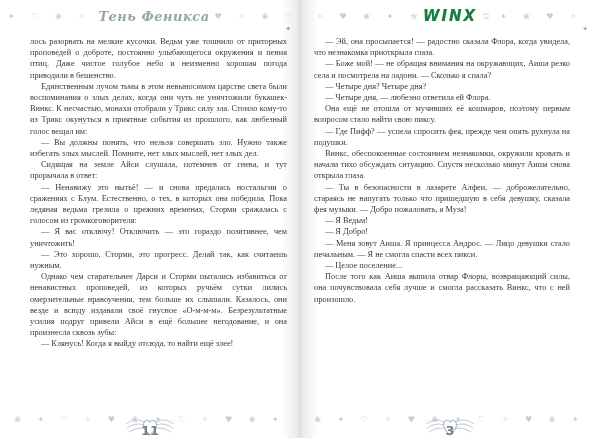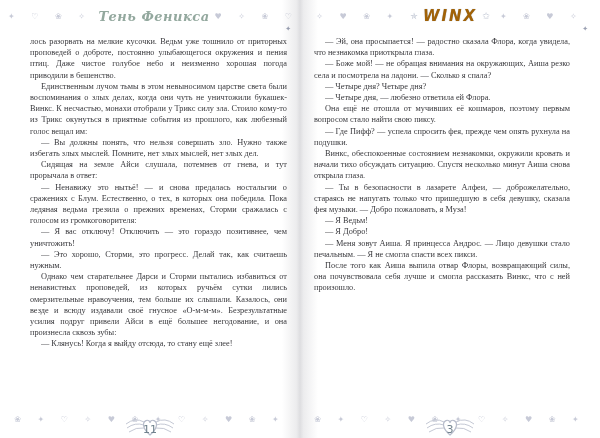--- a/index.html
+++ b/index.html
@@ -6,32 +6,32 @@
   body{width:600px;height:438px;background:#f2f2f4;font-family:"Liberation Serif",serif;}
   .spread{position:relative;width:600px;height:438px;background:#ffffff;overflow:hidden;}
   .gutter-shadow{position:absolute;left:282px;top:0;width:36px;height:438px;z-index:5;pointer-events:none;
     background:linear-gradient(to right,rgba(70,70,85,0) 0%,rgba(70,70,85,0.10) 40%,rgba(70,70,85,0.18) 50%,rgba(70,70,85,0.10) 60%,rgba(70,70,85,0) 100%);}
   .page{position:absolute;top:0;width:300px;height:438px;}
   .page-left{left:0;}
   .page-right{left:300px;}
   .header{position:absolute;top:3px;left:8px;right:8px;height:26px;display:flex;align-items:center;}
   .orn{flex:1 1 0;min-width:0;overflow:hidden;white-space:nowrap;color:#c7cad7;font-family:"DejaVu Sans",sans-serif;font-size:8px;letter-spacing:7px;text-align:center;}
   .title-script{flex:0 0 auto;padding:0 5px;color:#93a89e;font-family:"DejaVu Serif",serif;font-style:italic;font-weight:bold;font-size:13px;letter-spacing:0.5px;margin-left:8px;}
-  .logo{flex:0 0 auto;padding:0 3px;color:#a16207;font-family:"DejaVu Sans",sans-serif;font-style:italic;font-weight:bold;font-size:15px;letter-spacing:2px;text-shadow:0 0 1px #9aa5b4;}
+  .logo{flex:0 0 auto;padding:0 3px;color:#15803d;font-family:"DejaVu Sans",sans-serif;font-style:italic;font-weight:bold;font-size:15px;letter-spacing:2px;text-shadow:0 0 1px #9aa5b4;}
   .logo-star{flex:0 0 auto;color:#c0c6d3;font-family:"DejaVu Sans",sans-serif;font-size:9px;padding:0 2px;}
   .text{position:absolute;top:36px;color:#38383c;font-size:8.3px;line-height:11.2px;text-align:justify;}
   .page-left .text{left:30px;right:13px;}
   .page-right .text{left:14px;right:30px;}
   .para{text-indent:11px;margin:0;}
   .para.flush{text-indent:0;}
   .border-bottom-row{position:absolute;bottom:14px;left:8px;right:8px;display:flex;justify-content:center;overflow:hidden;}
   .orn-line{flex:0 0 auto;white-space:nowrap;color:#c7cad7;font-family:"DejaVu Sans",sans-serif;font-size:8px;letter-spacing:7px;}
   .pagenum{position:absolute;bottom:0;left:50%;transform:translateX(-50%);width:56px;height:24px;z-index:6;}
   .pagenum svg{position:absolute;left:0;top:0;}
-  .pagenum .num{position:absolute;left:0;right:0;top:9px;text-align:center;font-size:11px;font-weight:normal;color:#71828d;font-family:"DejaVu Sans",sans-serif;}
+  .pagenum .num{position:absolute;left:0;right:0;top:9px;text-align:center;font-size:13px;font-weight:bold;color:#71828d;font-family:"DejaVu Sans",sans-serif;}
   .scatter{position:absolute;color:#9aa0b2;font-family:"DejaVu Sans",sans-serif;font-size:7px;z-index:4;}
 </style>
 </head>
 <body>
 
 <div class="spread">
 
   <div class="page page-left">
     <div class="header">
       <span class="orn">✦ ♡ ❀ ✧ ♥</span>
@@ -42,21 +42,21 @@
 
     <div class="text">
       <p class="para flush">лось разорвать на мелкие кусочки. Ведьм уже тошнило от приторных проповедей о доброте, постоянно улыбающегося окружения и пения птиц. Даже чистое голубое небо и неизменно хорошая погода приводили в бешенство.</p>
       <p class="para">Единственным лучом тьмы в этом невыносимом царстве света были воспоминания о злых делах, когда они чуть не уничтожили букашек-Винкс. К несчастью, монахи отобрали у Трикс силу зла. Стоило кому-то из Трикс окунуться в приятные события из прошлого, как любезный голос вещал им:</p>
       <p class="para">— Вы должны понять, что нельзя совершать зло. Нужно также избегать злых мыслей. Помните, нет злых мыслей, нет злых дел.</p>
       <p class="para">Сидящая на земле Айси слушала, потемнев от гнева, и тут прорычала в ответ:</p>
       <p class="para">— Ненавижу это нытьё! — и снова предалась ностальгии о сражениях с Блум. Естественно, о тех, в которых она победила. Пока ледяная ведьма грезила о прежних временах, Сторми сражалась с голосом из громкоговорителя:</p>
       <p class="para">— Я вас отключу! Отключить — это гораздо позитивнее, чем уничтожить!</p>
       <p class="para">— Это хорошо, Сторми, это прогресс. Делай так, как считаешь нужным.</p>
       <p class="para">Однако чем старательнее Дарси и Сторми пытались избавиться от ненавистных проповедей, из которых ручьём сутки лились омерзительные нравоучения, тем больше их слышали. Казалось, они везде и всюду издавали своё гнусное «О-м-м-м». Безрезультатные усилия подруг привели Айси в ещё большее негодование, и она произнесла сквозь зубы:</p>
-      <p class="para">— Клянусь! Когда я выйду отсюда, то стану ещё злее!</p>
+      <p class="para">— Клянусь! Когда я выйду отсюда, то найти ещё злее!</p>
     </div>
 
     <div class="border-bottom-row">
       <span class="orn-line">✧ ♥ ❀ ✦ ♡ ✧ ♥ ❀ ✦ ♡ ✧ ♥ ❀ ✦ ♡ ✧</span>
     </div>
 
     <div class="pagenum">
       <svg width="56" height="24" viewBox="0 0 56 24">
         <g fill="none" stroke="#c4c8d4" stroke-width="1">
           <path d="M4 10 Q13 3 22 8"></path>
@@ -87,20 +87,21 @@
       <p class="para">— Боже мой! — не обращая внимания на окружающих, Аиша резко села и посмотрела на ладони. — Сколько я спала?</p>
       <p class="para">— Четыре дня? Четыре дня?</p>
       <p class="para">— Четыре дня, — любезно ответила ей Флора.</p>
       <p class="para">Она ещё не отошла от мучивших её кошмаров, поэтому первым вопросом стало найти свою пиксу.</p>
       <p class="para">— Где Пифф? — успела спросить фея, прежде чем опять рухнула на подушки.</p>
       <p class="para">Винкс, обеспокоенные состоянием незнакомки, окружили кровать и начали тихо обсуждать ситуацию. Спустя несколько минут Аиша снова открыла глаза.</p>
       <p class="para">— Ты в безопасности в лазарете Алфеи, — доброжелательно, стараясь не напугать только что пришедшую в себя девушку, сказала фея музыки. — Добро пожаловать, я Муза!</p>
       <p class="para">— Я Ведьм!</p>
       <p class="para">— Я Добро!</p>
       <p class="para">— Меня зовут Аиша. Я принцесса Андрос. — Лицо девушки стало печальным. — Я не смогла спасти всех пикси.</p>
+      <p class="para">— Целое поселение...</p>
       <p class="para">После того как Аиша выпила отвар Флоры, возвращающий силы, она почувствовала себя лучше и смогла рассказать Винкс, что с ней произошло.</p>
     </div>
 
     <div class="border-bottom-row">
       <span class="orn-line">✧ ♥ ❀ ✦ ♡ ✧ ♥ ❀ ✦ ♡ ✧ ♥ ❀ ✦ ♡ ✧</span>
     </div>
 
     <div class="pagenum">
       <svg width="56" height="24" viewBox="0 0 56 24">
         <g fill="none" stroke="#c4c8d4" stroke-width="1">

